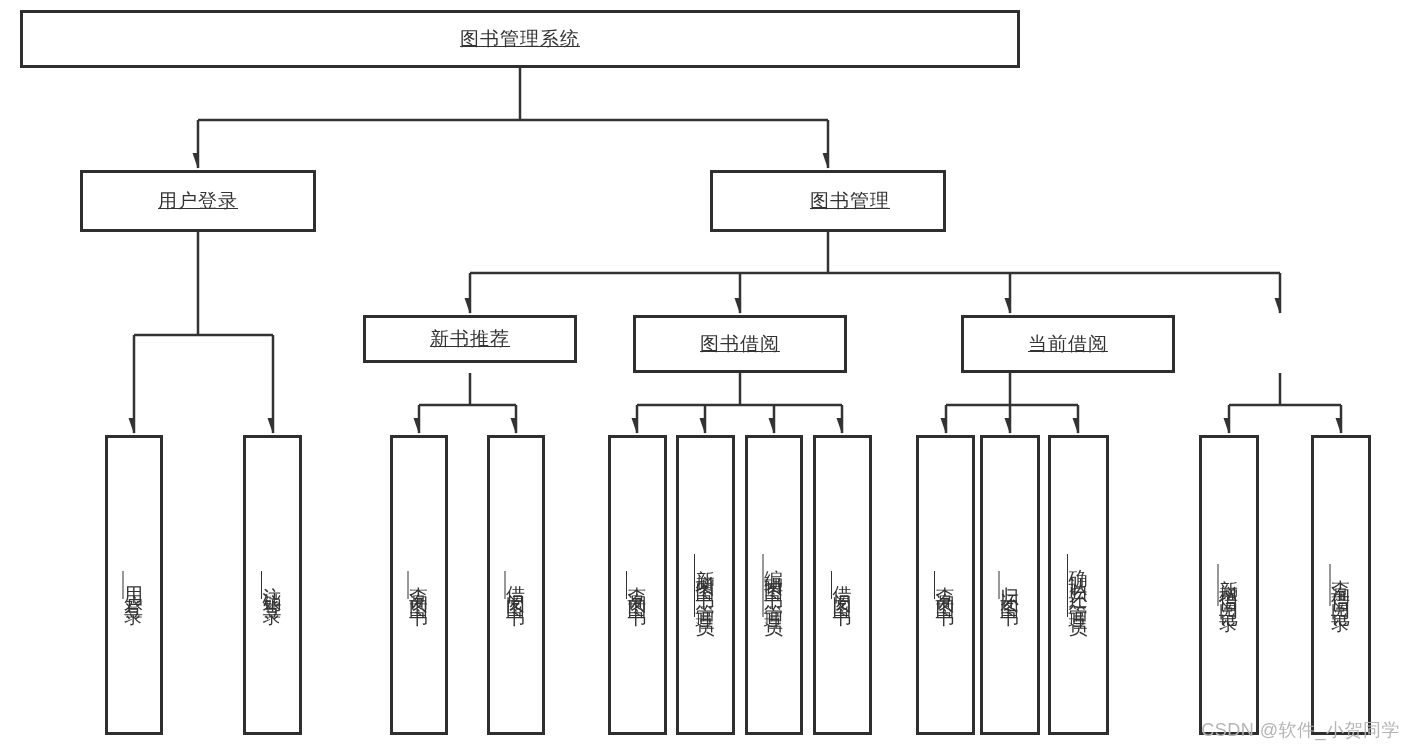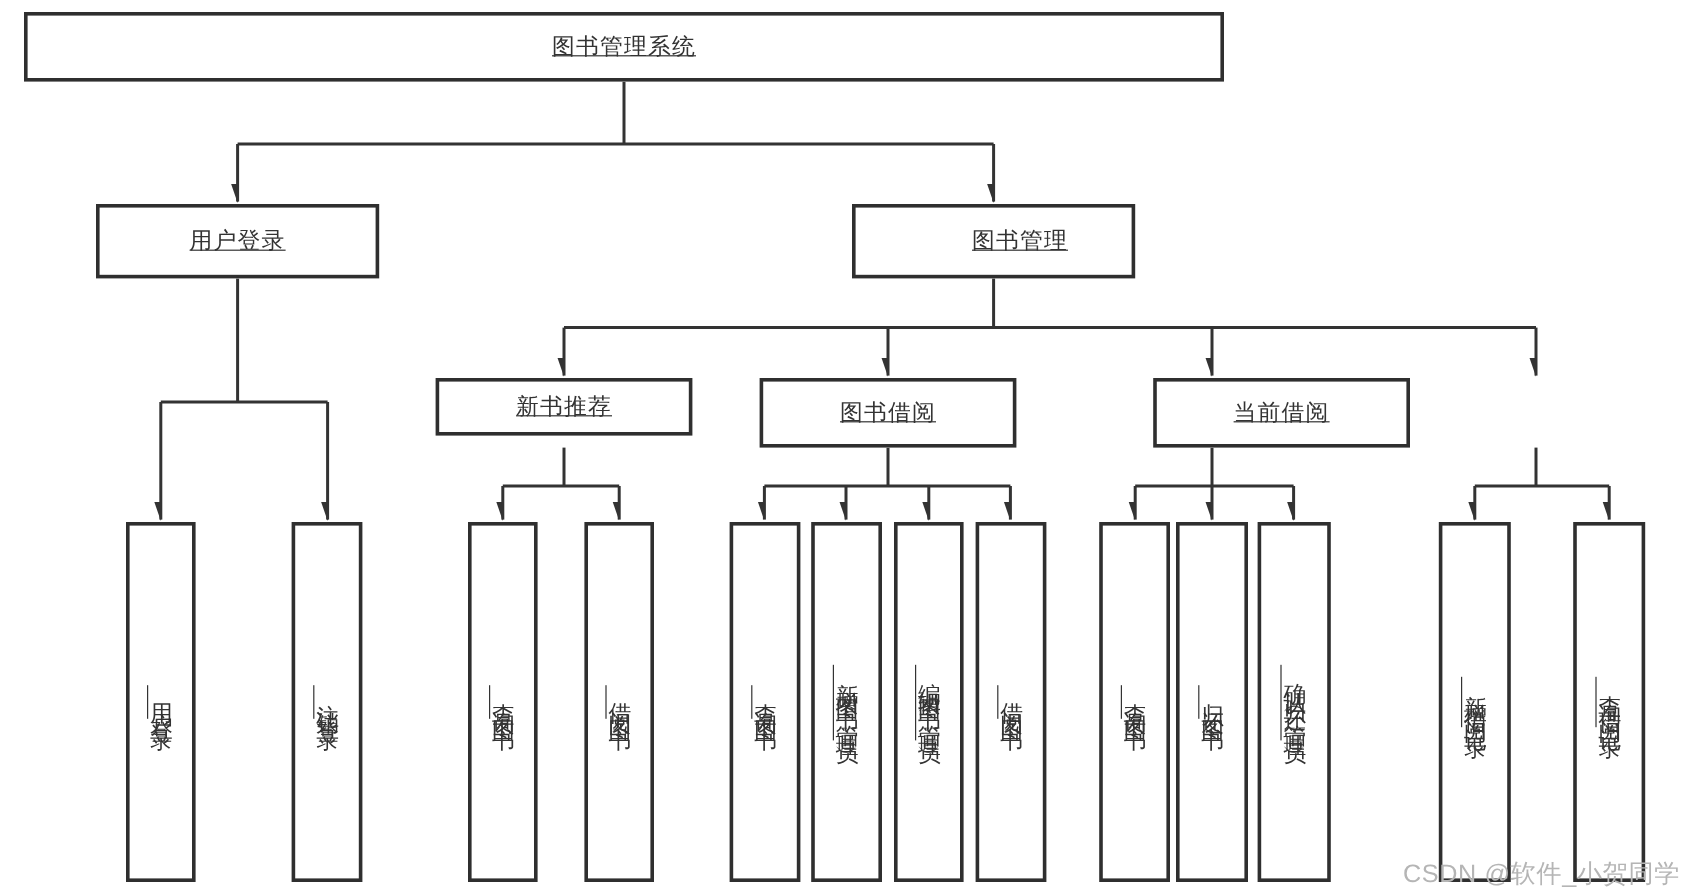--- a/index.html
+++ b/index.html
@@ -45,21 +45,21 @@
     writing-mode: vertical-rl;
     text-orientation: mixed;
     letter-spacing: 7px;
     line-height: 1;
     white-space: nowrap;
   }
   .watermark {
     position: absolute;
     right: 5px;
     bottom: 5px;
-    font-size: 21px;
+    font-size: 18px;
     color: #b5b5b5;
     letter-spacing: 0.5px;
     white-space: nowrap;
   }
 </style>
 </head>
 <body>
 
 <div class="canvas">
 

